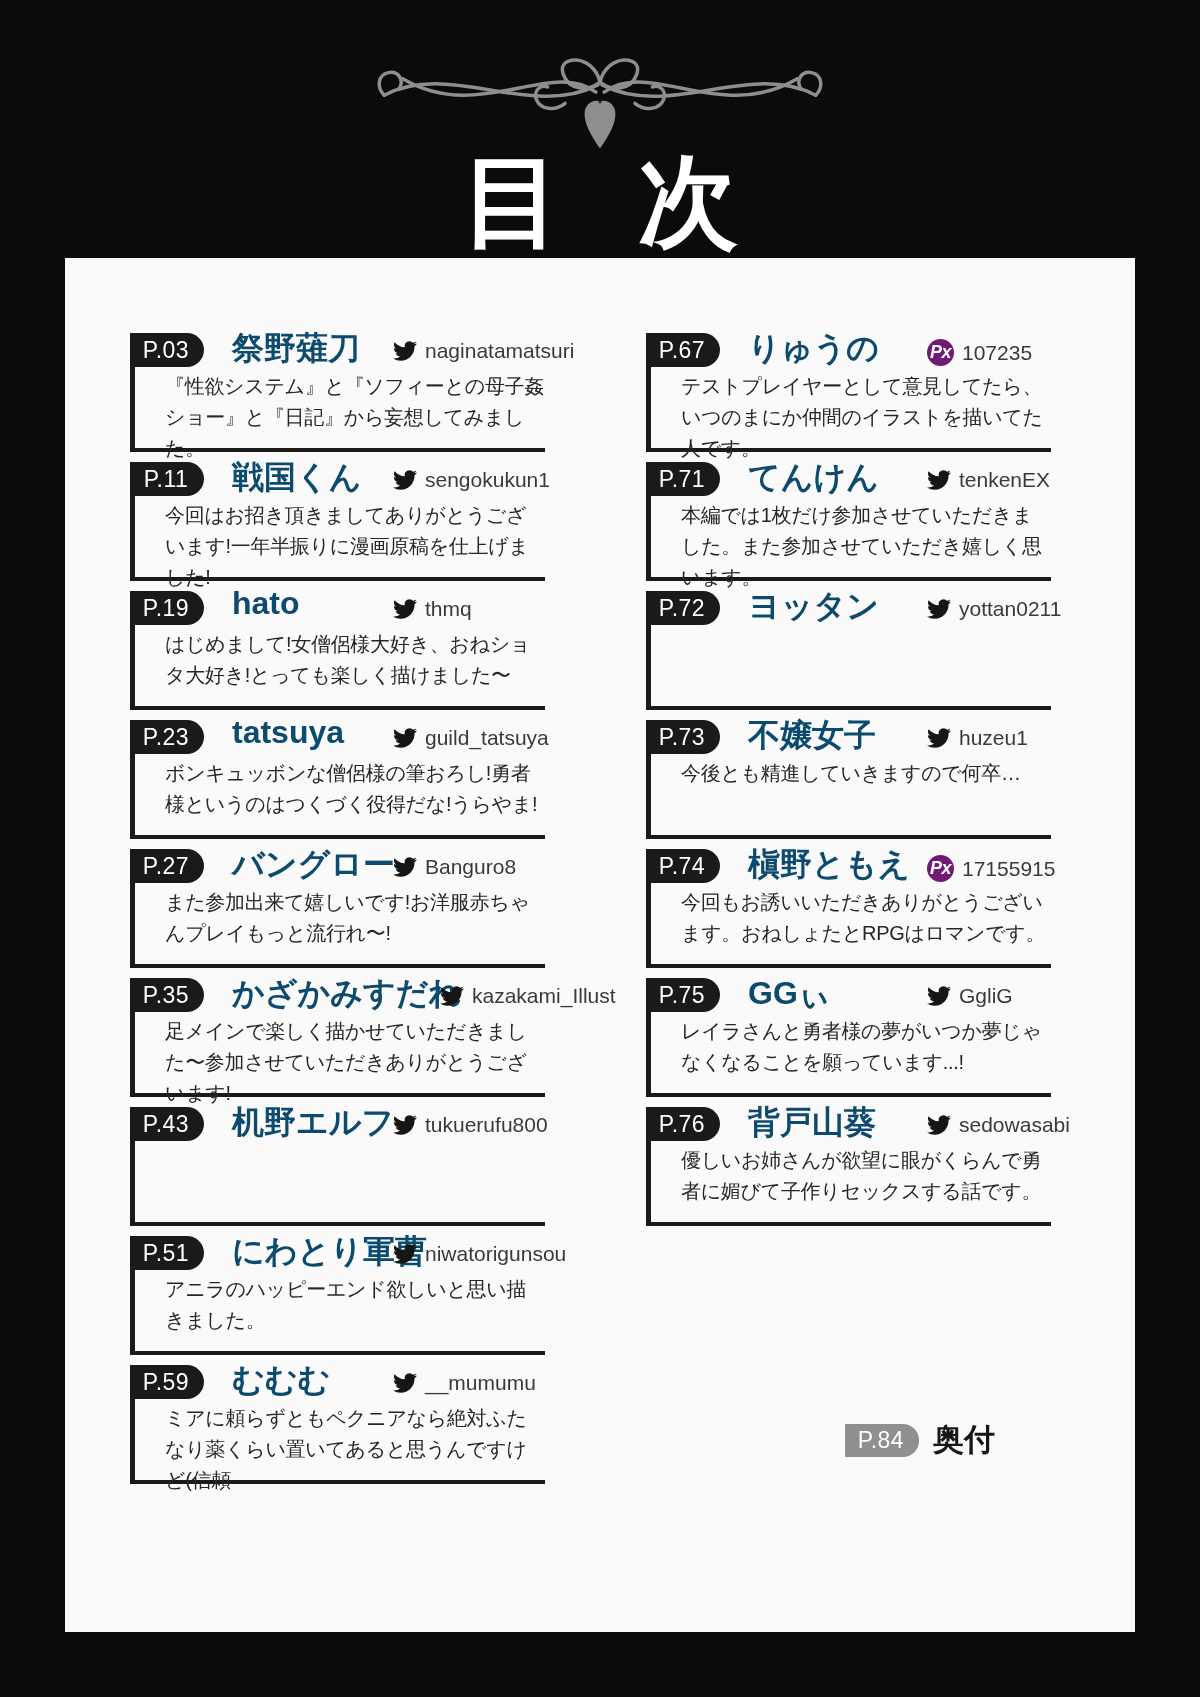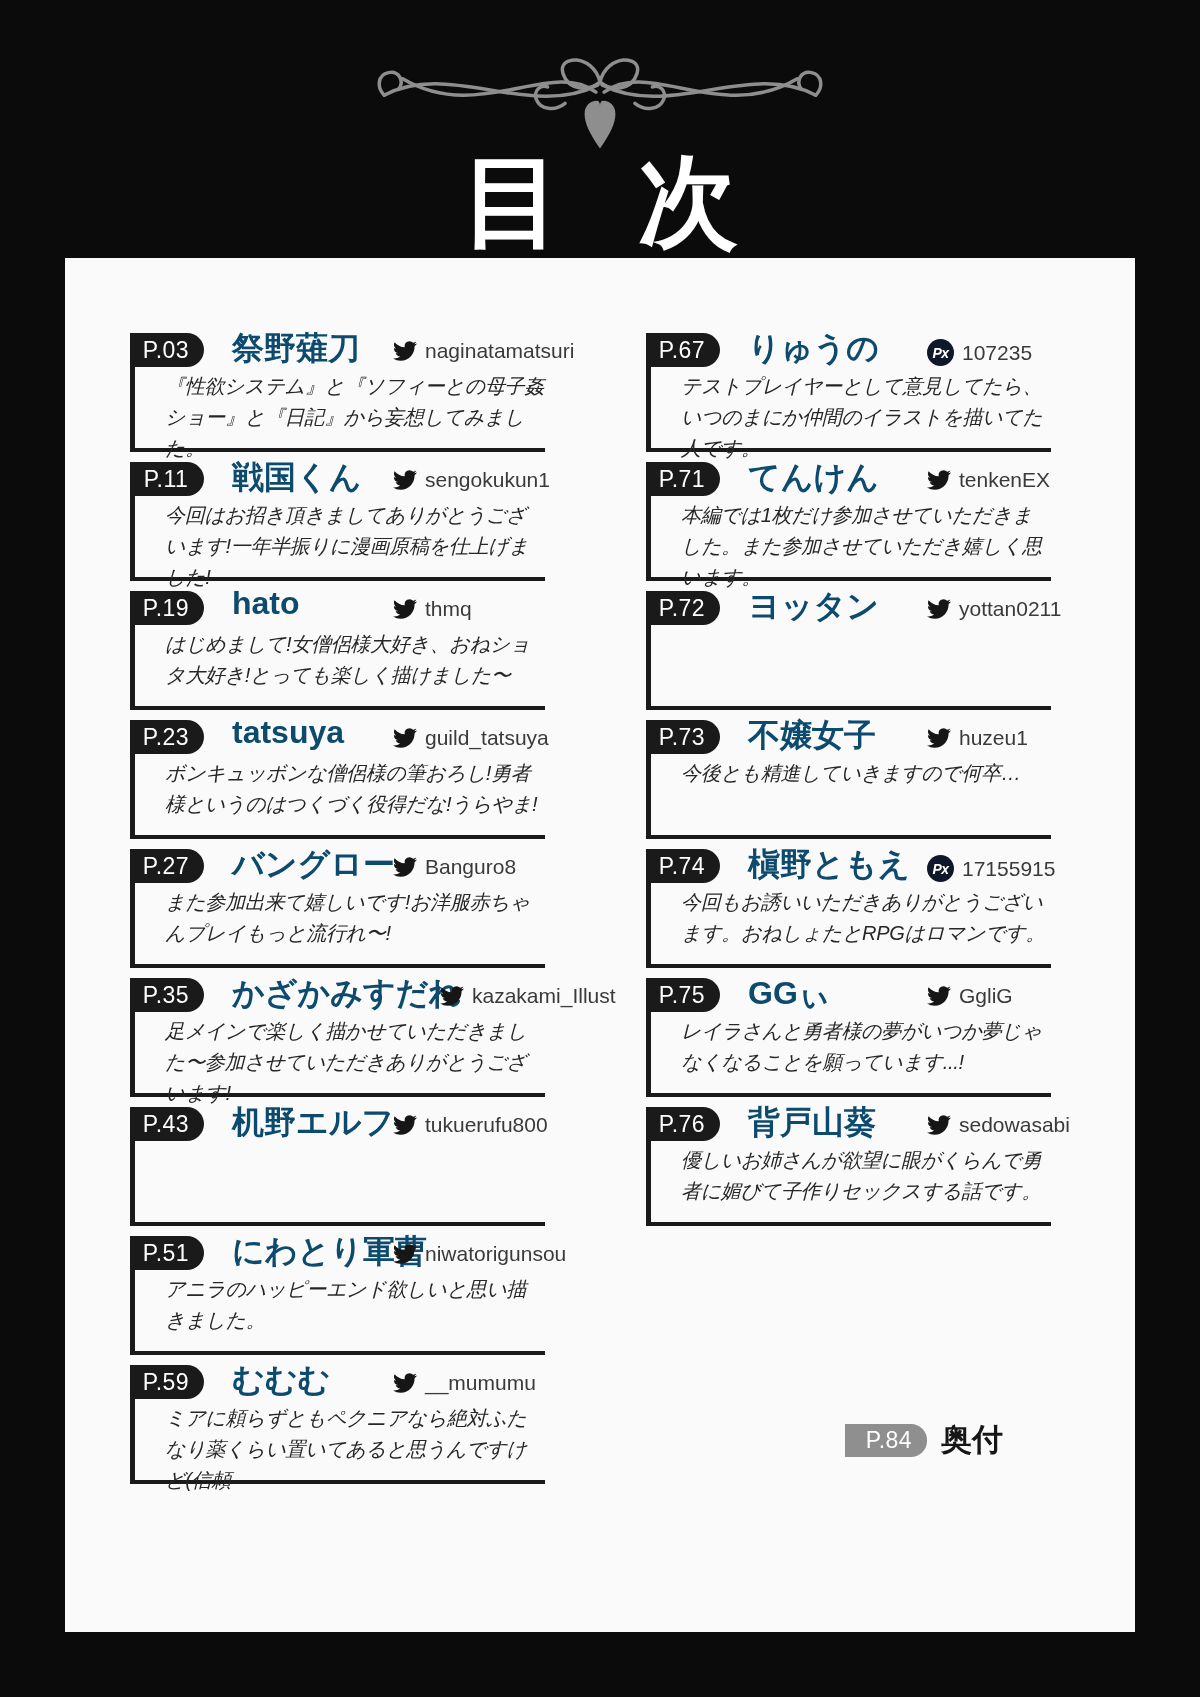--- a/index.html
+++ b/index.html
@@ -50,36 +50,36 @@
   .handle{
     position:absolute;top:6px;left:258px;
     display:flex;align-items:center;gap:8px;white-space:nowrap;
   }
   .col-right .handle{left:276px;}
   .handle.push{left:305px;}
   .handle-text{font-size:21px;color:#3a3a3a;}
   .tw-icon{width:24px;height:24px;display:block;}
   .px-icon{
     width:27px;height:27px;border-radius:50%;
-    background:#0f172a;color:#fff;
+    background:#701a75;color:#fff;
     display:flex;align-items:center;justify-content:center;
-    font-size:14px;font-weight:bold;font-style:italic;letter-spacing:-0.5px;
+    font-size:18px;font-weight:bold;font-style:italic;letter-spacing:-0.5px;
   }
   .comment{
     position:absolute;top:38px;left:30px;right:0;margin:0;
-    font-size:20px;line-height:31px;color:#262626;letter-spacing:-0.3px;font-style:italic;
+    font-size:20px;line-height:31px;color:#262626;letter-spacing:-0.3px;
   }
 
   
   .colophon{
     position:absolute;top:1161px;left:780px;
     display:flex;align-items:center;gap:14px;
   }
   .colophon .badge-gray{
-    min-width:52px;height:33px;padding:0 12px 0 18px;
+    min-width:52px;height:33px;padding:0 12px 0 10px;
     background:#8f8f8f;color:#ffffff;
     border-radius:0 16px 16px 0;
     display:flex;align-items:center;justify-content:center;
     font-size:23px;font-weight:500;letter-spacing:0.5px;
   }
   .colophon-label{font-size:31px;font-weight:bold;color:#161616;}
 </style>
 </head>
 <body>
 

